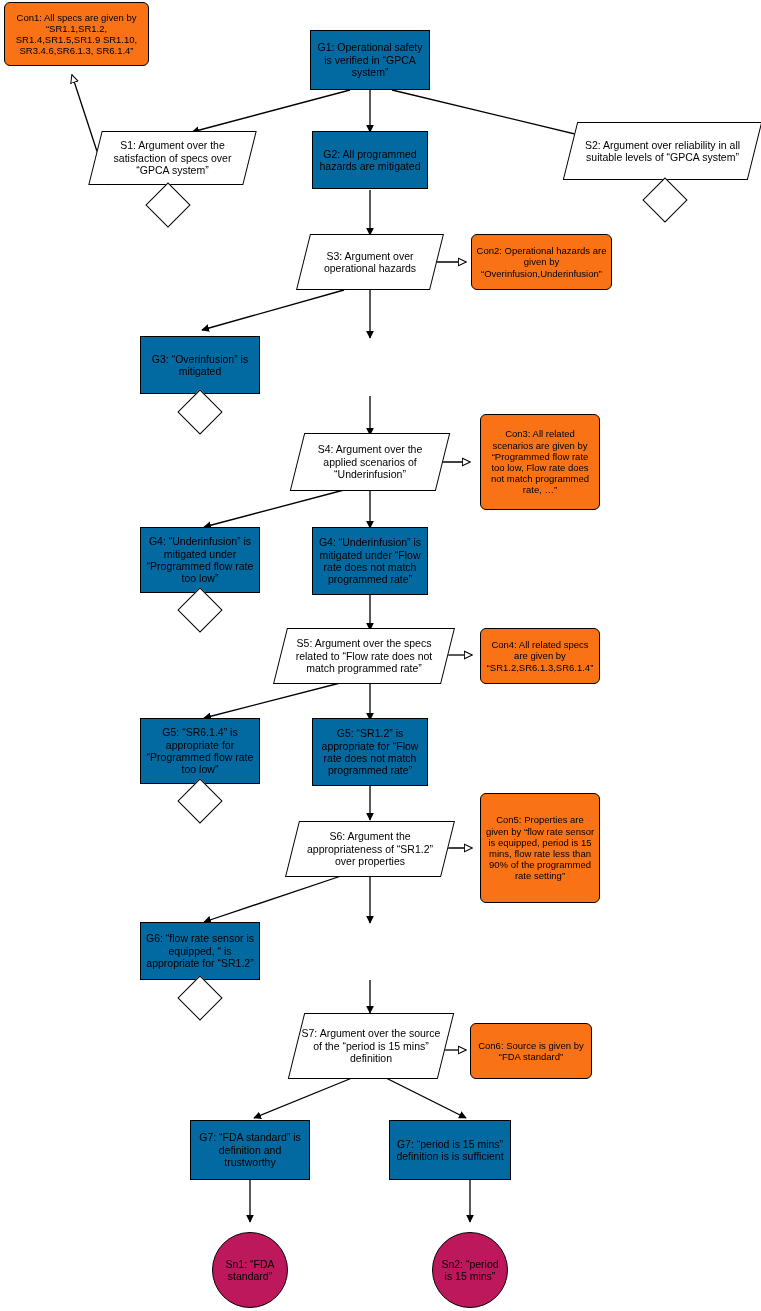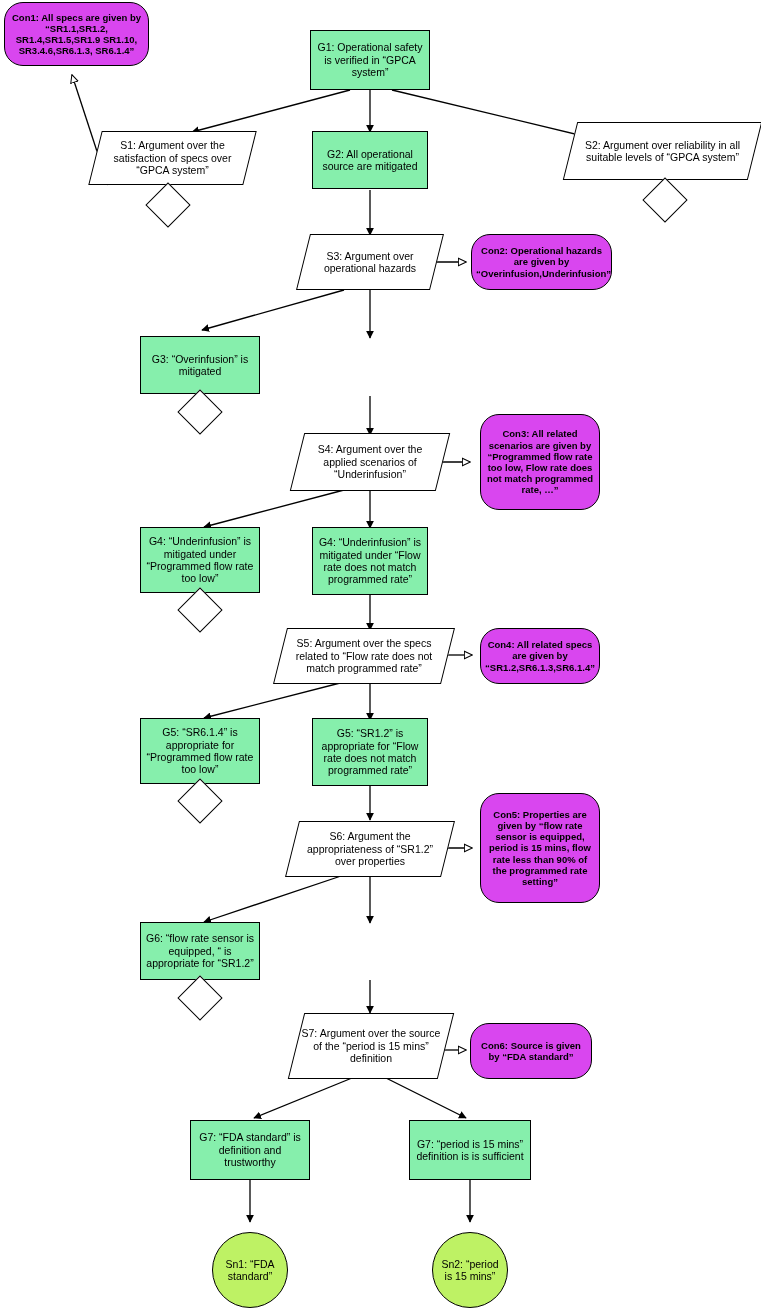--- a/index.html
+++ b/index.html
@@ -6,31 +6,31 @@
   body{width:761px;height:1311px;position:relative;
        font-family:"Liberation Sans","DejaVu Sans",sans-serif;
        color:#000000;overflow:hidden;}
   #canvas{position:absolute;left:0;top:0;width:761px;height:1311px;}
   svg.edges{position:absolute;left:0;top:0;width:761px;height:1311px;pointer-events:none;}
   .node{position:absolute;box-sizing:border-box;display:flex;align-items:center;
         justify-content:center;text-align:center;}
   .node .txt{display:block;width:100%;padding:0 4px;box-sizing:border-box;
              line-height:1.18;white-space:pre-line;}
   
-  .goal{background:#86efac;border:1.3px solid #000;}
+  .goal{background:#0369a1;border:1.3px solid #000;}
   
   .strat{background:transparent;border:0;}
   .strat .shape{position:absolute;left:0;top:0;width:100%;height:100%;
       background:#fff;border:1.3px solid #000;
       transform:skewX(-14deg);box-sizing:border-box;}
   .strat .txt{position:relative;z-index:2;}
   
-  .ctx{background:#d946ef;border:1.3px solid #000;border-radius:19px;font-weight:bold;}
-  
-  .sol{background:#bef264;border:1.3px solid #000;border-radius:50%;}
+  .ctx{background:#f97316;border:1.3px solid #000;border-radius:6px;}
+  
+  .sol{background:#be185d;border:1.3px solid #000;border-radius:50%;}
   
   .dia{position:absolute;background:#fff;border:1.3px solid #000;
        transform:rotate(45deg);box-sizing:border-box;}
 </style>
 </head>
 <body>
 
 <div id="canvas">
 
   <svg class="edges" viewBox="0 0 761 1311" xmlns="http://www.w3.org/2000/svg">
@@ -106,21 +106,21 @@
     <span class="txt">G1: Operational safety is verified in “GPCA system”</span>
   </div>
 
   <div class="node strat" style="left:95px;top:131px;width:155px;height:54px;font-size:10.5px;">
     <span class="shape"></span>
     <span class="txt">S1: Argument over the satisfaction of specs over “GPCA system”</span>
   </div>
   <div class="dia" style="left:152px;top:189px;width:32px;height:32px;"></div>
 
   <div class="node goal" style="left:312px;top:131px;width:116px;height:58px;font-size:10.5px;">
-    <span class="txt">G2: All operational source are mitigated</span>
+    <span class="txt">G2: All programmed hazards are mitigated</span>
   </div>
 
   <div class="node strat" style="left:570px;top:122px;width:185px;height:58px;font-size:10.5px;">
     <span class="shape"></span>
     <span class="txt">S2: Argument over reliability in all suitable levels of “GPCA system”</span>
   </div>
   <div class="dia" style="left:649px;top:184px;width:32px;height:32px;"></div>
 
   <div class="node strat" style="left:303px;top:234px;width:134px;height:56px;font-size:10.5px;">
     <span class="shape"></span>
@@ -194,21 +194,21 @@
   </div>
 
   <div class="node ctx" style="left:470px;top:1023px;width:122px;height:56px;font-size:9.5px;">
     <span class="txt">Con6: Source is given by “FDA standard”</span>
   </div>
 
   <div class="node goal" style="left:190px;top:1120px;width:120px;height:60px;font-size:10.5px;">
     <span class="txt">G7: “FDA standard” is definition and trustworthy</span>
   </div>
 
-  <div class="node goal" style="left:409px;top:1120px;width:122px;height:60px;font-size:10.5px;">
+  <div class="node goal" style="left:389px;top:1120px;width:122px;height:60px;font-size:10.5px;">
     <span class="txt">G7: “period is 15 mins” definition is is sufficient</span>
   </div>
 
   <div class="node sol" style="left:212px;top:1232px;width:76px;height:76px;font-size:10.5px;">
     <span class="txt">Sn1: “FDA standard”</span>
   </div>
 
   <div class="node sol" style="left:432px;top:1232px;width:76px;height:76px;font-size:10.5px;">
     <span class="txt">Sn2: “period is 15 mins”</span>
   </div>

